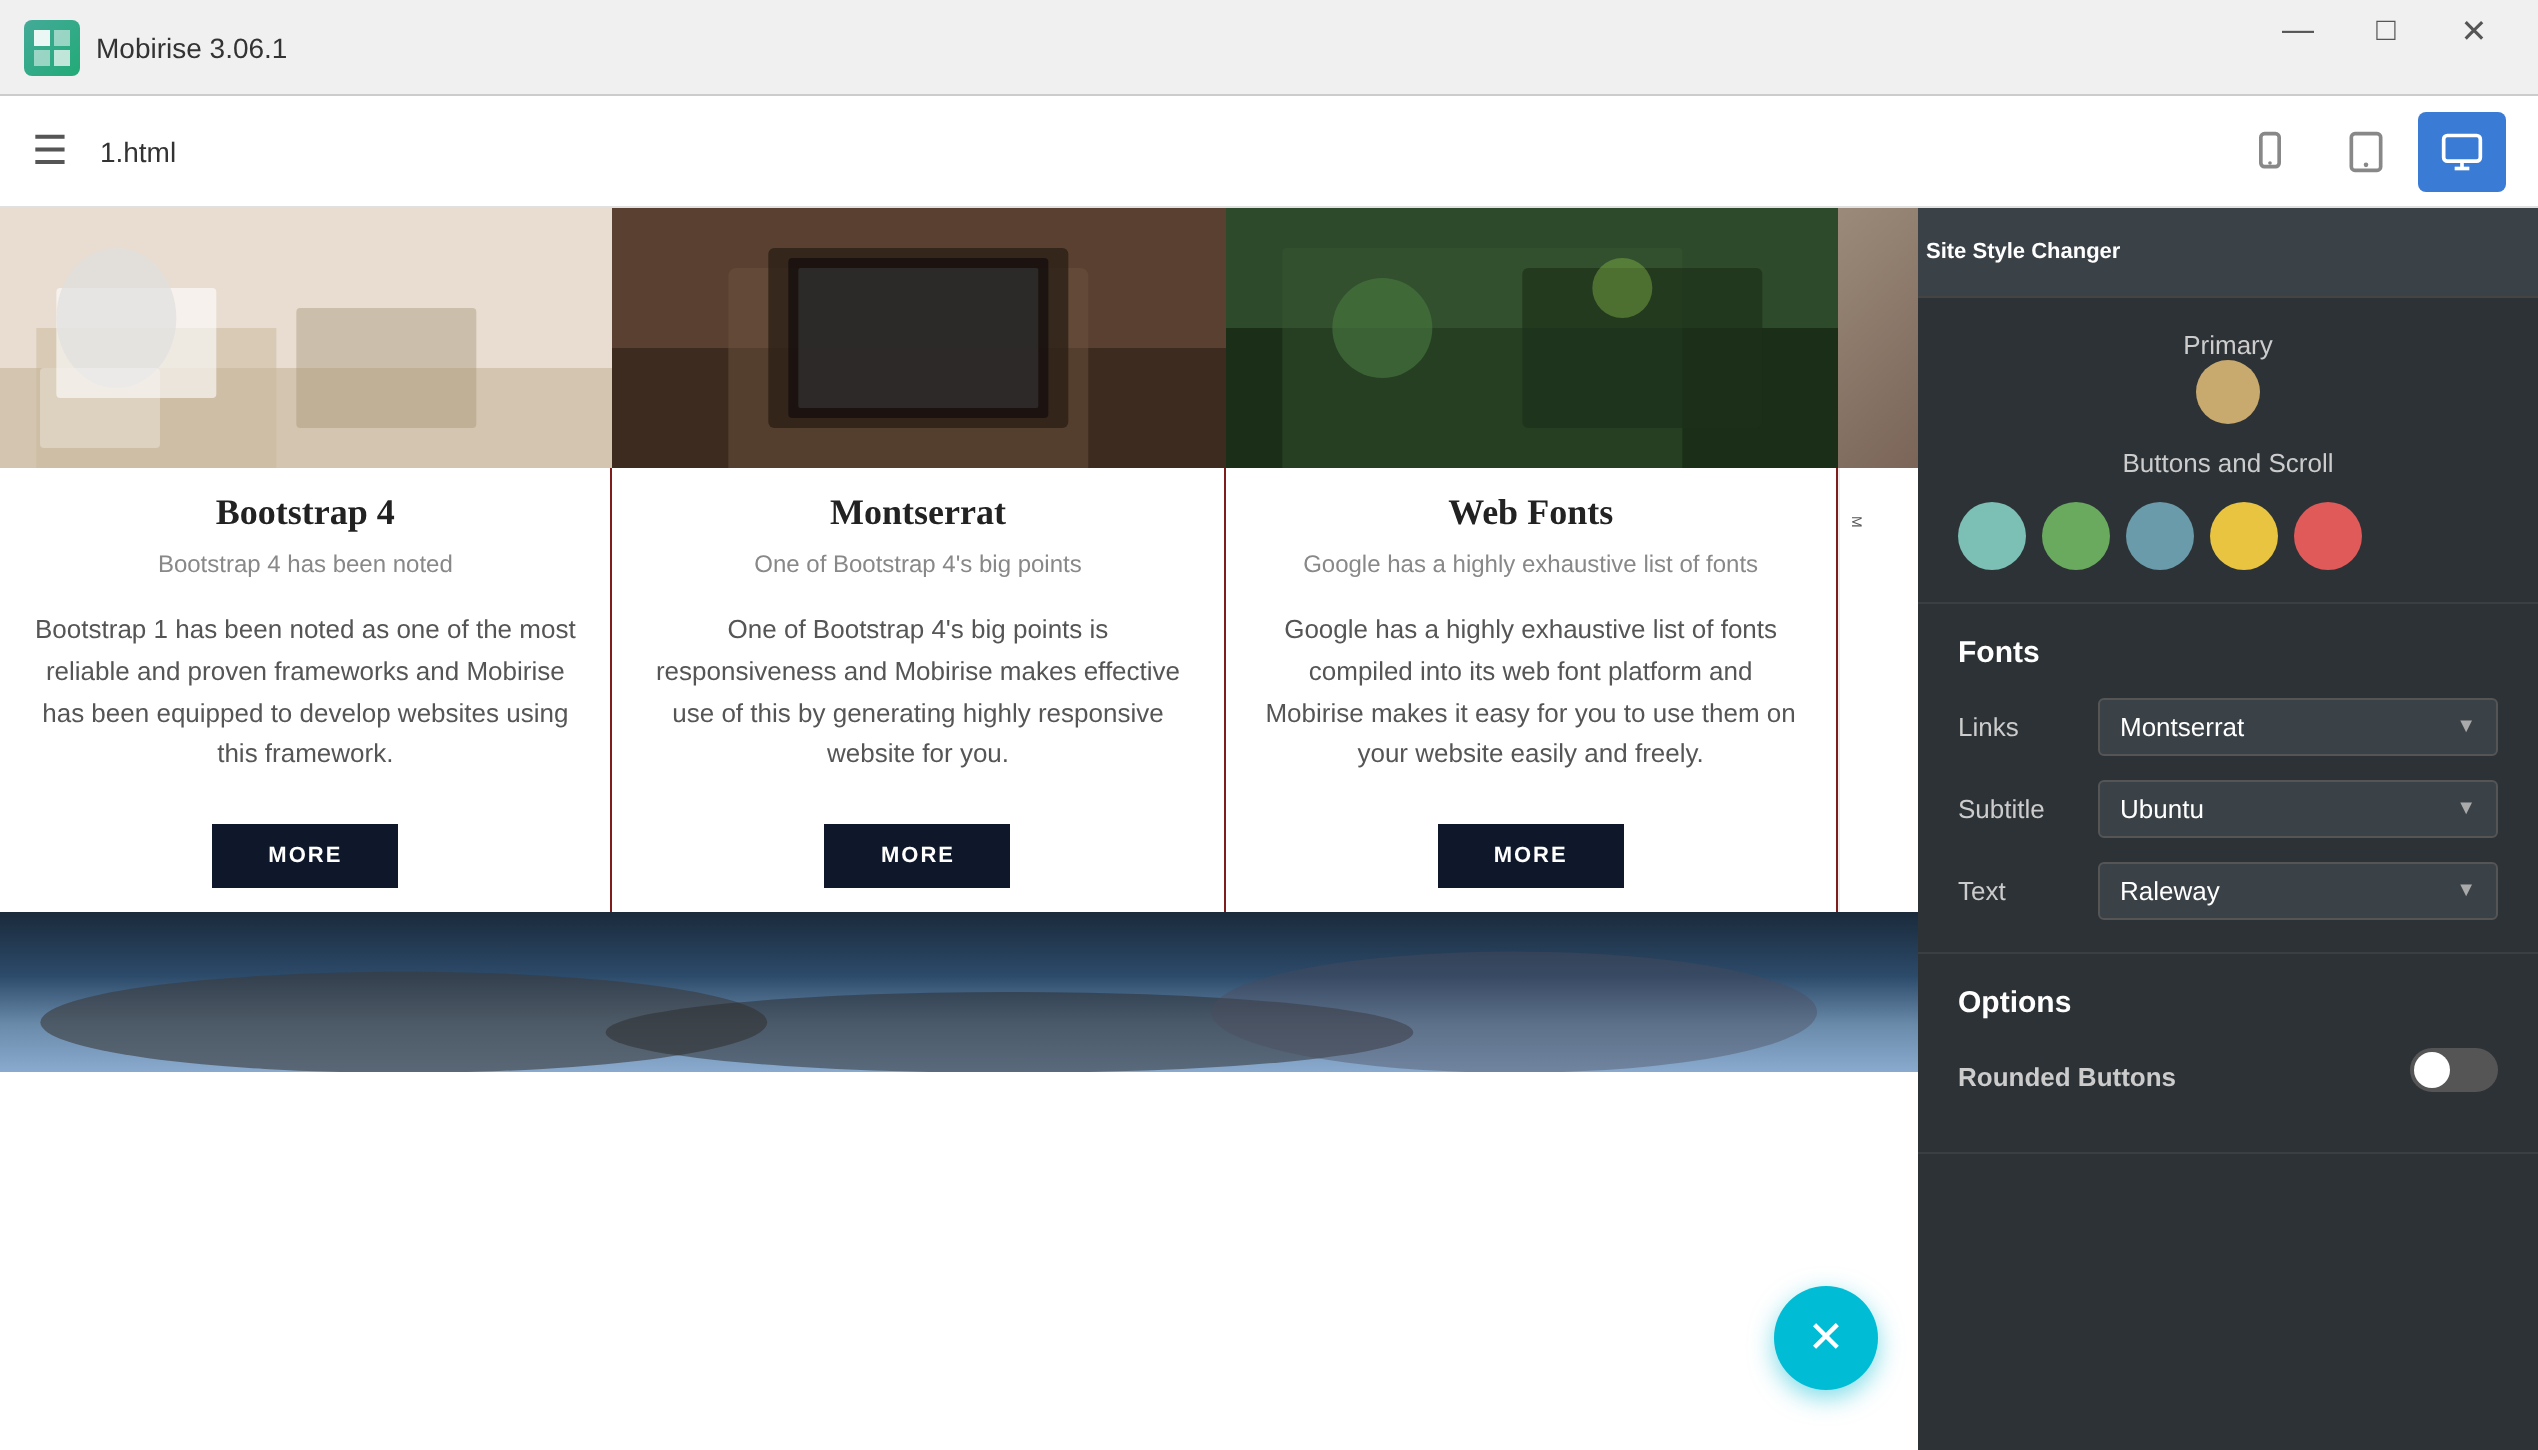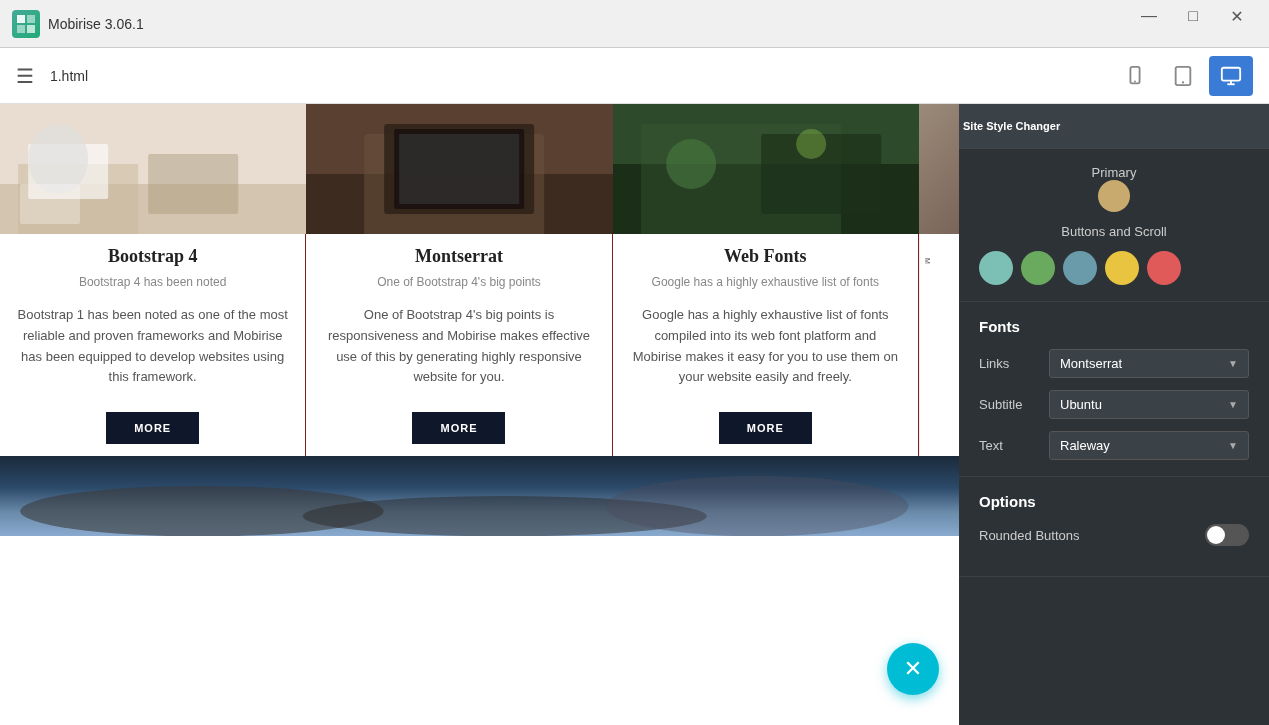--- a/index.html
+++ b/index.html
@@ -255,22 +255,23 @@
       align-items: center;
       justify-content: space-between;
     }
     .font-select-arrow {
       color: #aaa;
       font-size: 10px;
     }
 
     .option-row {
       display: flex;
-      align-items: center;
+      align-items: flex-end;
       margin-bottom: 14px;
+      font-weight: bold;
     }
     .option-label {
       font-size: 13px;
       color: #ccc;
       flex: 1;
     }
 
     
     .toggle {
       width: 44px;

